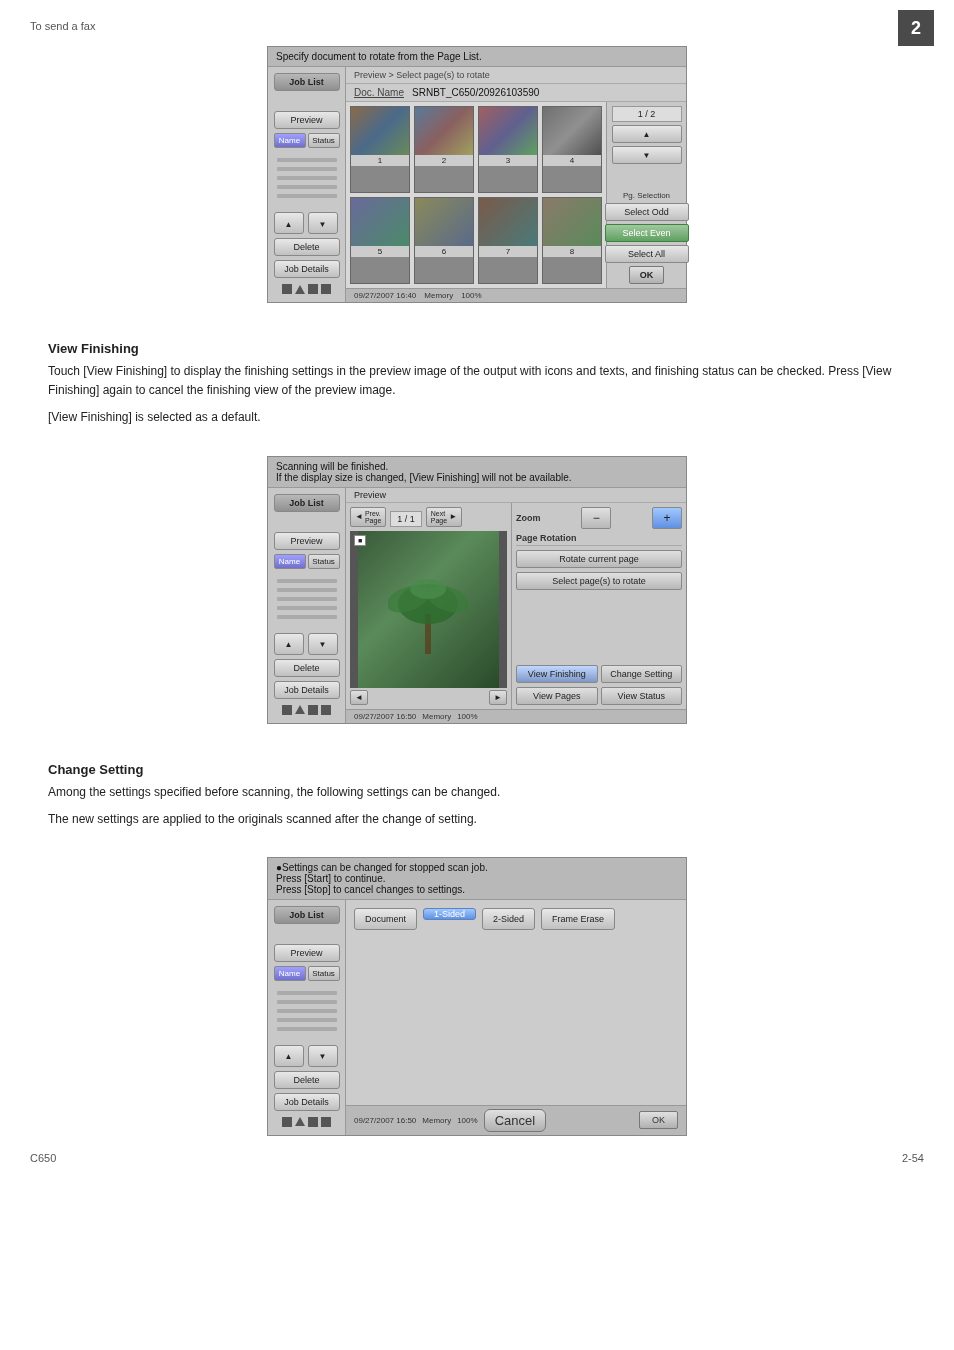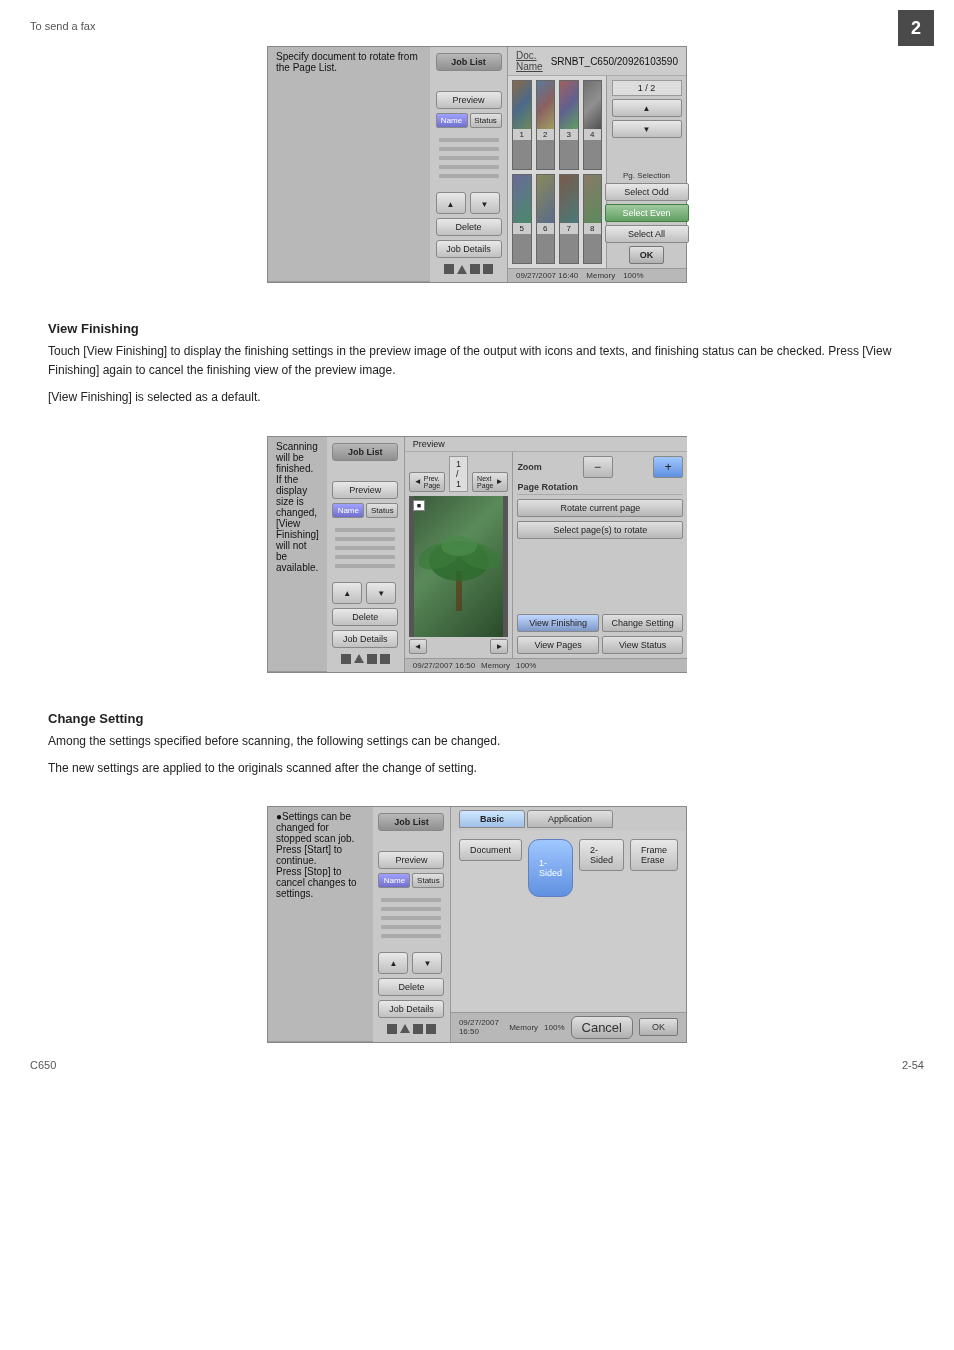--- a/index.html
+++ b/index.html
@@ -502,23 +502,23 @@
       border-radius: 3px;
       font-size: 9px;
       padding: 5px 10px;
       cursor: pointer;
       height: fit-content;
     }
 
     .sided-btn {
       background: linear-gradient(to bottom, #a0c8ff, #6090e0);
       border: 1px solid #6080c0;
-      border-radius: 11px;
-      font-size: 9px;
-      padding: 18px 10px;
+      border-radius: 3px;
+      font-size: 9px;
+      padding: 0 10px;
       cursor: pointer;
       color: #fff;
       height: fit-content;
     }
 
     .panel3-bottom-bar {
       background: #b8b8b8;
       border-top: 1px solid #999;
       padding: 3px 8px;
       font-size: 8px;
@@ -595,20 +595,21 @@
       margin: 10px 0;
       display: flex;
       justify-content: center;
     }
 
     .copier-ui {
       width: 420px;
       border: 1px solid #888;
       background: #c8c8c8;
       display: flex;
+      flex-direction: column;
     }
 
     .copier-body {
       display: flex;
     }
 
     
     .sidebar-lines {
       width: 60px;
       display: flex;
@@ -696,20 +697,23 @@
           <div class="bottom-status-row">
             <div class="status-square"></div>
             <div class="status-triangle"></div>
             <div class="status-square"></div>
             <div class="status-square"></div>
           </div>
         </div>
 
         <div class="main-area">
 
+          <div class="doc-name-row">
+            <span style="font-size:9px;color:#444;">Preview &gt; Select page(s) to rotate</span>
+          </div>
 
           <div class="doc-name-row">
             <span class="doc-name-label">Doc. Name</span>
             <span class="doc-name-value">SRNBT_C650/20926103590</span>
           </div>
 
           <div class="page-grid-container">
             <div class="page-grid">
 
               <div class="page-thumb">
@@ -956,24 +960,20 @@
             <div class="status-square"></div>
             <div class="status-triangle"></div>
             <div class="status-square"></div>
             <div class="status-square"></div>
           </div>
         </div>
 
         <div class="panel3-main">
 
 
-          <div class="tab-row">
-            <div class="tab-item active">Basic</div>
-            <div class="tab-item">Application</div>
-          </div>
 
           <div class="panel3-content">
             <div class="doc-btn">Document</div>
             <div class="sided-btn">1-Sided</div>
             <div class="doc-btn">2-Sided</div>
             <div class="doc-btn">Frame Erase</div>
           </div>
 
           <div class="panel3-bottom-bar">
             <span>09/27/2007  16:50</span>

